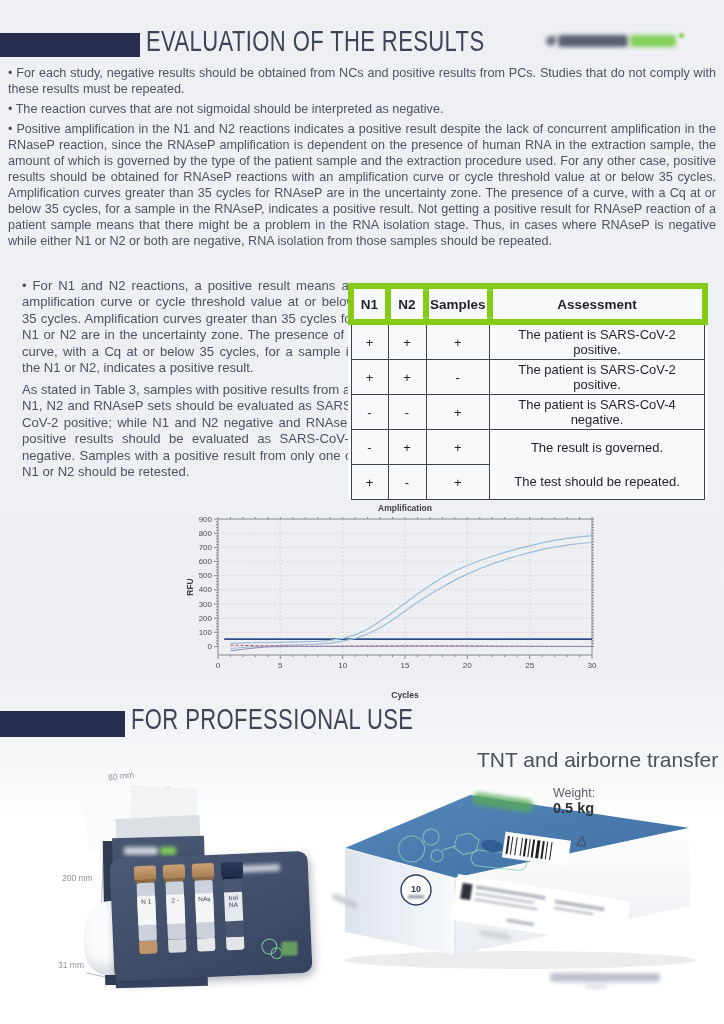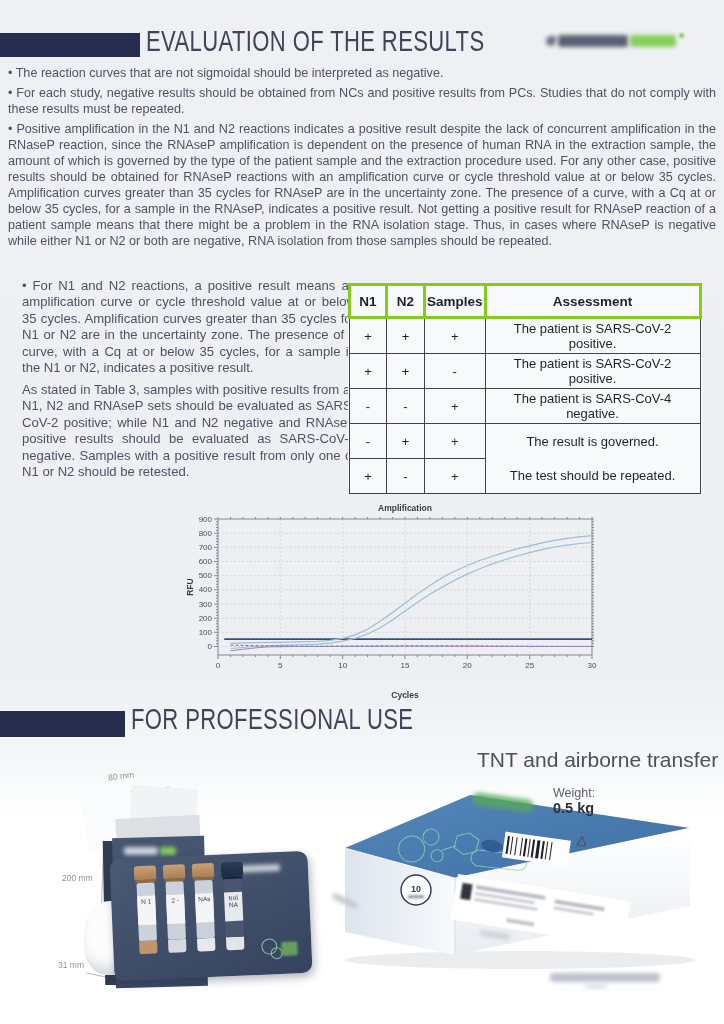--- a/index.html
+++ b/index.html
@@ -8,21 +8,21 @@
         font-family:"Liberation Sans",sans-serif;}
   .abs{position:absolute}
   .accent{background:#272d4f}
   h1,h2{margin:0;font-weight:300;color:#3f4557;font-size:29px;line-height:1;white-space:nowrap;
         transform:scaleX(.76);transform-origin:left top;letter-spacing:.5px}
   .body-text{color:#4d5363;font-size:12.6px;line-height:1.27;text-align:justify}
   .body-text p{margin:0 0 4px 0}
   .leftcol{color:#4d5363;font-size:13.1px;line-height:1.26;text-align:justify}
   .leftcol p{margin:0 0 5px 0}
   table.results{border-collapse:collapse;table-layout:fixed;background:#f8f9fb;color:#1e2127}
-  table.results th{height:28px;font-size:13.5px;font-weight:bold;border:3px solid #84cc16}
+  table.results th{height:28px;font-size:13.5px;font-weight:bold;border:6px solid #84cc16}
   table.results td{height:34px;font-size:13px;text-align:center;vertical-align:middle;
         border:1px solid #3f434a;padding:0 6px}
   .nbb{border-bottom-style:hidden !important}
   .nbt{border-top-style:hidden !important}
   .tk{font-size:8px;fill:#4a4d52}
   .ct{font-size:8.5px;font-weight:bold;fill:#3a3d42}
   .note{font-size:21px;color:#4a505c}
   .dimtext{font-size:8.5px;color:#8e929a;white-space:nowrap}
   .dimline{background:#b7babf}
   .blur1{filter:blur(1.3px)}
@@ -54,22 +54,22 @@
   <h1 class="abs" style="left:146px;top:27px">EVALUATION OF THE RESULTS</h1>
 
   <div class="abs" style="left:546px;top:32px;width:160px;height:18px">
     <div class="abs blur2" style="left:0;top:4px;width:10px;height:10px;background:#6b7280;border-radius:50% 0 50% 50%"></div>
     <div class="abs blur2" style="left:12px;top:3px;width:70px;height:12px;background:#596070;border-radius:3px"></div>
     <div class="abs blur2" style="left:84px;top:3px;width:46px;height:12px;background:#84cf5a;border-radius:3px"></div>
     <div class="abs blur1" style="left:133px;top:1px;width:5px;height:5px;background:#84cf5a;border-radius:50%"></div>
   </div>
 
   <div class="abs body-text" style="left:8px;top:66px;width:708px">
+    <p>• For each study, negative results should be obtained from NCs and positive results from PCs. Studies that do not comply with these results must be repeated.</p>
     <p>• The reaction curves that are not sigmoidal should be interpreted as negative.</p>
-    <p>• For each study, negative results should be obtained from NCs and positive results from PCs. Studies that do not comply with these results must be repeated.</p>
     <p>• Positive amplification in the N1 and N2 reactions indicates a positive result despite the lack of concurrent amplification in the RNaseP reaction, since the RNAseP amplification is dependent on the presence of human RNA in the extraction sample, the amount of which is governed by the type of the patient sample and the extraction procedure used. For any other case, positive results should be obtained for RNAseP reactions with an amplification curve or cycle threshold value at or below 35 cycles. Amplification curves greater than 35 cycles for RNAseP are in the uncertainty zone. The presence of a curve, with a Cq at or below 35 cycles, for a sample in the RNAseP, indicates a positive result. Not getting a positive result for RNAseP reaction of a patient sample means that there might be a problem in the RNA isolation stage. Thus, in cases where RNAseP is negative while either N1 or N2 or both are negative, RNA isolation from those samples should be repeated.</p>
   </div>
 
   <div class="abs leftcol" style="left:22px;top:278px;width:334px">
     <p>• For N1 and N2 reactions, a positive result means an amplification curve or cycle threshold value at or below 35 cycles. Amplification curves greater than 35 cycles for N1 or N2 are in the uncertainty zone. The presence of a curve, with a Cq at or below 35 cycles, for a sample in the N1 or N2, indicates a positive result.</p>
     <p>As stated in Table 3, samples with positive results from all N1, N2 and RNAseP sets should be evaluated as SARS-CoV-2 positive; while N1 and N2 negative and RNAseP positive results should be evaluated as SARS-CoV-2 negative. Samples with a positive result from only one of N1 or N2 should be retested.</p>
   </div>
 
   <table class="results abs" style="left:348px;top:283px">
     <colgroup>

